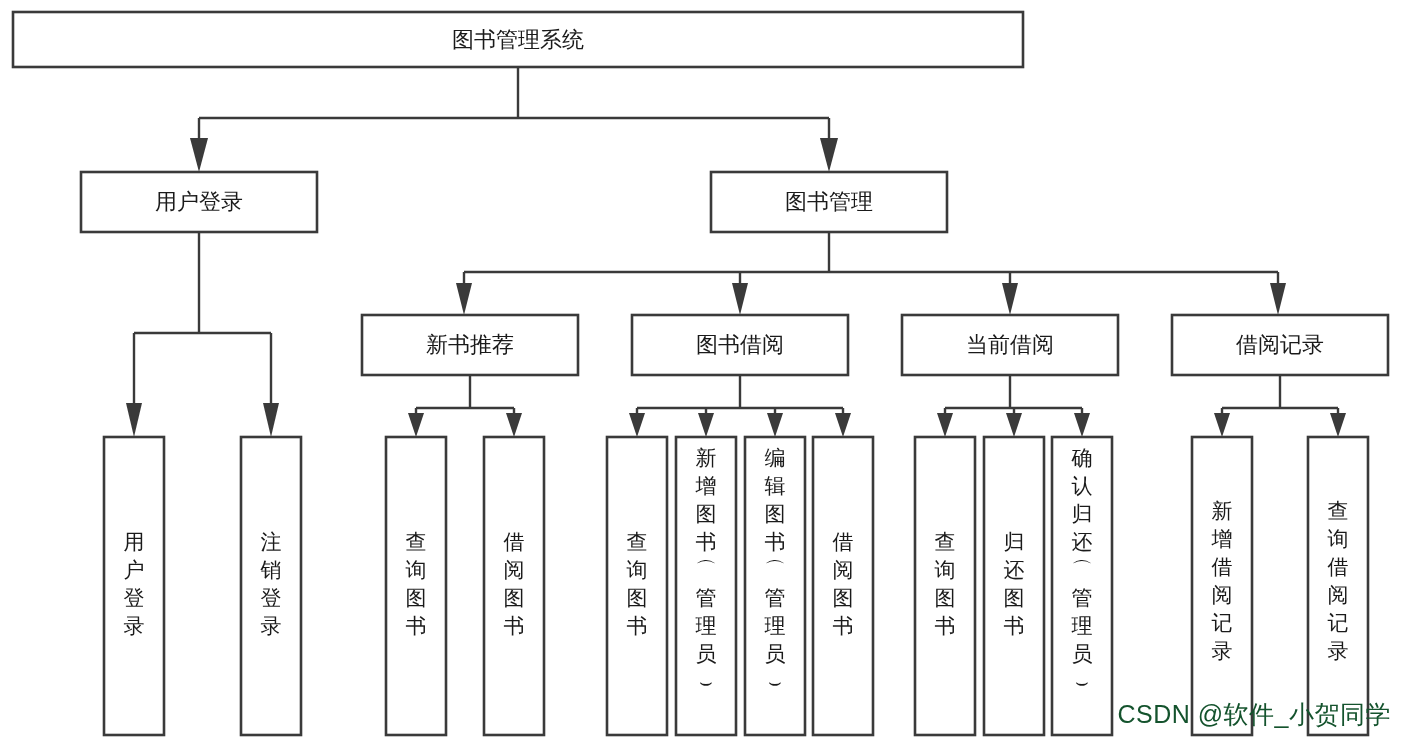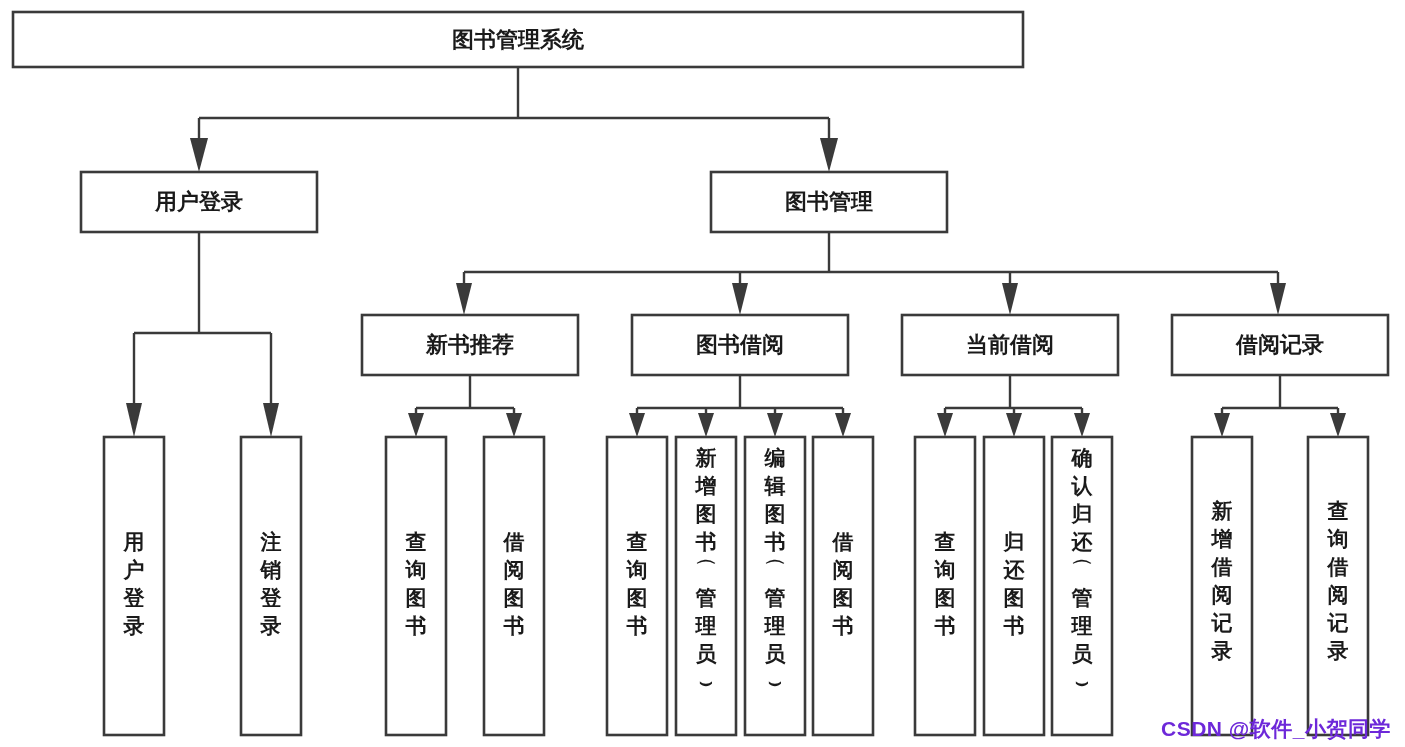--- a/index.html
+++ b/index.html
@@ -11,21 +11,20 @@
     width: 1405px;
     height: 747px;
     font-family: "Liberation Sans", "DejaVu Sans", sans-serif;
     overflow: hidden;
   }
   #diagram-root {
     position: relative;
     width: 1405px;
     height: 747px;
     background: #ffffff;
-    font-weight: bold;
   }
   svg#tree-svg {
     position: absolute;
     left: 0;
     top: 0;
     width: 1405px;
     height: 747px;
     display: block;
   }
   .node-box {
@@ -52,24 +51,24 @@
   }
   .node-label-v {
     font-family: "Liberation Sans", "DejaVu Sans", sans-serif;
     font-size: 21px;
     fill: #1a1a1a;
     text-anchor: middle;
   }
   .watermark {
     position: absolute;
     right: 14px;
-    bottom: 4px;
-    font-family: "Liberation Sans", "DejaVu Sans", sans-serif;
-    font-size: 21px;
-    color: #6d28d9;
+    bottom: 16px;
+    font-family: "Liberation Sans", "DejaVu Sans", sans-serif;
+    font-size: 25px;
+    color: #14532d;
     letter-spacing: 0.5px;
     white-space: nowrap;
     user-select: none;
   }
 </style>
 </head>
 <body>
 
 <div id="diagram-root">
 

